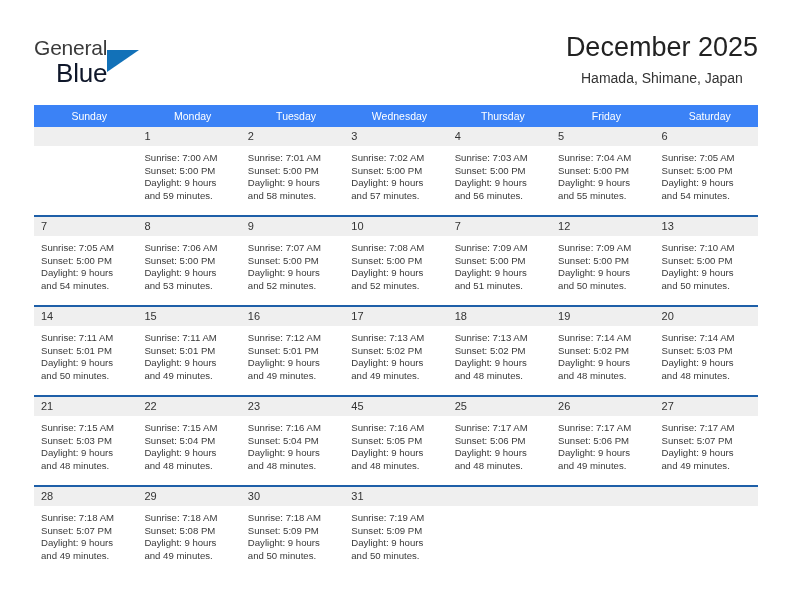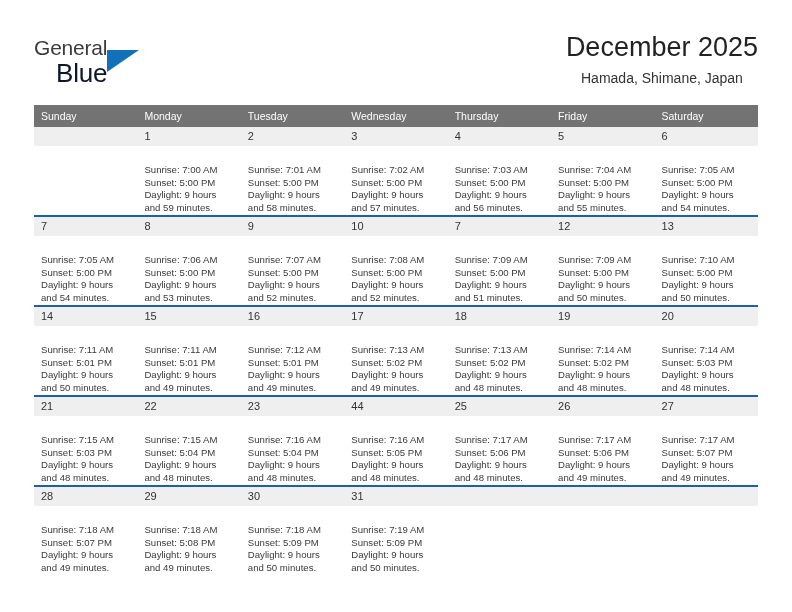--- a/index.html
+++ b/index.html
@@ -91,25 +91,25 @@
   .calendar {
     position: absolute;
     left: 34px;
     top: 105px;
     width: 724px;
     border-collapse: collapse;
     table-layout: fixed;
   }
 
   .calendar th {
-    background: #737373;
+    background: #3b82f6;
     color: #ffffff;
     font-size: 10.5px;
     font-weight: normal;
-    text-align: left;
+    text-align: center;
     padding: 5px 0 5px 7px;
     height: 11px;
     border: none;
   }
 
   .week-row td {
     padding: 0;
     vertical-align: top;
     border: none;
   }
@@ -136,21 +136,21 @@
     padding-left: 7px;
     font-size: 11px;
     color: #333333;
     box-sizing: border-box;
   }
   .daynum-band.blank {
     color: transparent;
   }
 
   .details {
-    padding: 18px 6px 0 7px;
+    padding: 6px 6px 0 7px;
     font-size: 9.6px;
     line-height: 12.6px;
     color: #3a3a3a;
   }
   .details div {
     white-space: nowrap;
   }
 
   .empty-cell .details { visibility: hidden; }
 </style>
@@ -462,21 +462,21 @@
               <div class="details">
                 <div>Sunrise: 7:16 AM</div>
                 <div>Sunset: 5:04 PM</div>
                 <div>Daylight: 9 hours</div>
                 <div>and 48 minutes.</div>
               </div>
             </div>
           </td>
           <td>
             <div class="cell">
-              <div class="daynum-band">44</div>
+              <div class="daynum-band">45</div>
               <div class="details">
                 <div>Sunrise: 7:16 AM</div>
                 <div>Sunset: 5:05 PM</div>
                 <div>Daylight: 9 hours</div>
                 <div>and 48 minutes.</div>
               </div>
             </div>
           </td>
           <td>
             <div class="cell">

